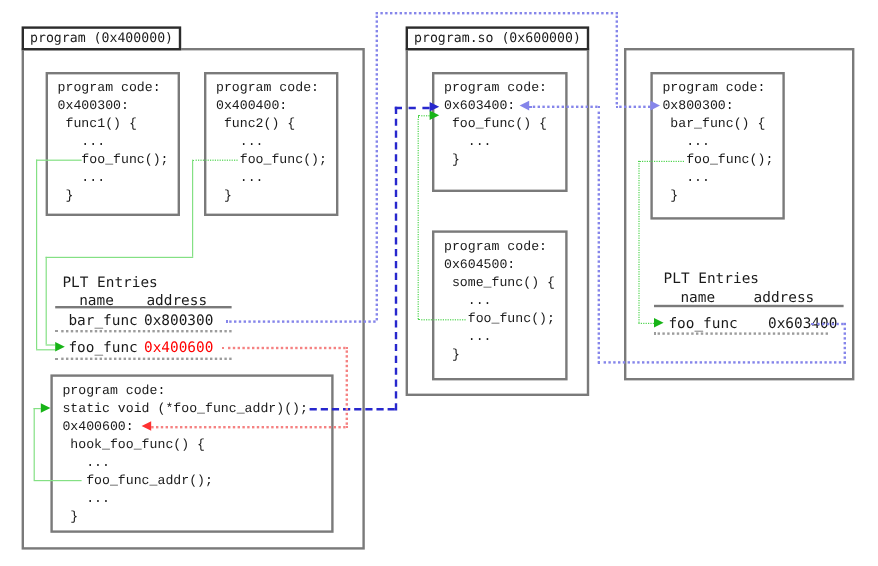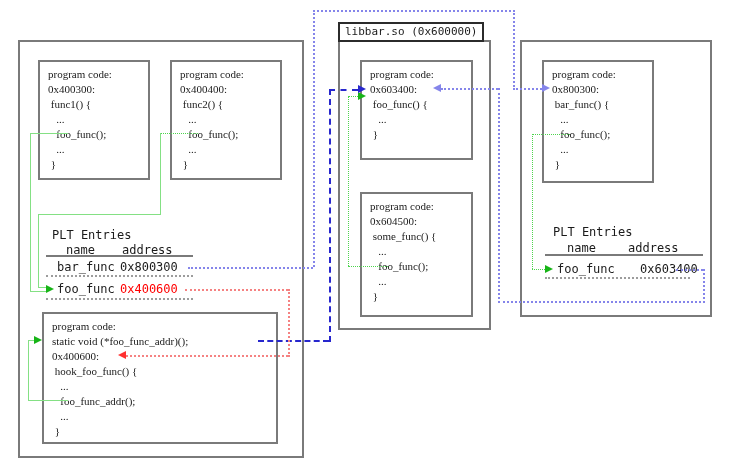--- a/index.html
+++ b/index.html
@@ -2,21 +2,21 @@
 <html><head>
 <meta charset="utf-8">
 <style>
   html,body{margin:0;padding:0;background:#fff}
   .stage{position:relative;width:732px;height:472px;background:#fff;overflow:hidden;
          font-family:"DejaVu Sans Mono","Liberation Mono",monospace;color:#1a1a1a}
   .box{position:absolute;box-sizing:border-box;border:2px solid #7a7a7a;background:#fff}
   .titlebox{position:absolute;box-sizing:border-box;border:2px solid #2b2b2b;background:#fff;
             font-size:11px;line-height:16px;padding:0 5px;white-space:pre;z-index:2}
   .code{position:absolute;margin:0;padding:5px 0 0 8px;font-size:11px;line-height:15px;
-        font-family:Liberation Serif, serif;white-space:pre}
+        font-family:Liberation Mono, monospace;white-space:pre}
   .t{position:absolute;font-size:12px;line-height:14px;white-space:pre}
   .red{color:#ff0000}
   .seg{position:absolute}
   .gs-h{height:1px;background:#84e084}
   .gs-v{width:1px;background:#84e084}
   .gd-h{height:0;border-top:1px dotted #4ed44e}
   .gd-v{width:0;border-left:1px dotted #4ed44e}
   .pd-h{height:0;border-top:2px dotted #8585ea}
   .pd-v{width:0;border-left:2px dotted #8585ea}
   .bd-h{height:0;border-top:2px dashed #2727cd}
@@ -31,20 +31,21 @@
   .ar-l-r{border-right:8px solid #ff3030}
   .rule{position:absolute;height:2px;background:#7a7a7a}
   .dotrule{position:absolute;height:0;border-top:2px dotted #9c9c9c}
 </style>
 </head>
 <body>
 
 <div class="stage">
 
   <div class="box" style="left:18px;top:40px;width:286px;height:418px"></div>
+  <div class="titlebox" style="left:18px;top:22px">program (0x400000)</div>
 
   <div class="box" style="left:38px;top:60px;width:112px;height:120px"></div>
   <pre class="code" style="left:40px;top:62px">program code:
 0x400300:
  func1() {
    ...
    foo_func();
    ...
  }</pre>
 
@@ -72,21 +73,21 @@
   <pre class="code" style="left:44px;top:314px">program code:
 static void (*foo_func_addr)();
 0x400600:
  hook_foo_func() {
    ...
    foo_func_addr();
    ...
  }</pre>
 
   <div class="box" style="left:338px;top:40px;width:153px;height:290px"></div>
-  <div class="titlebox" style="left:338px;top:22px">libbar.so (0x600000)</div>
+  <div class="titlebox" style="left:338px;top:22px">program.so (0x600000)</div>
 
   <div class="box" style="left:360px;top:60px;width:113px;height:100px"></div>
   <pre class="code" style="left:362px;top:62px">program code:
 0x603400:
  foo_func() {
    ...
  }</pre>
 
   <div class="box" style="left:360px;top:192px;width:113px;height:125px"></div>
   <pre class="code" style="left:362px;top:194px">program code:

